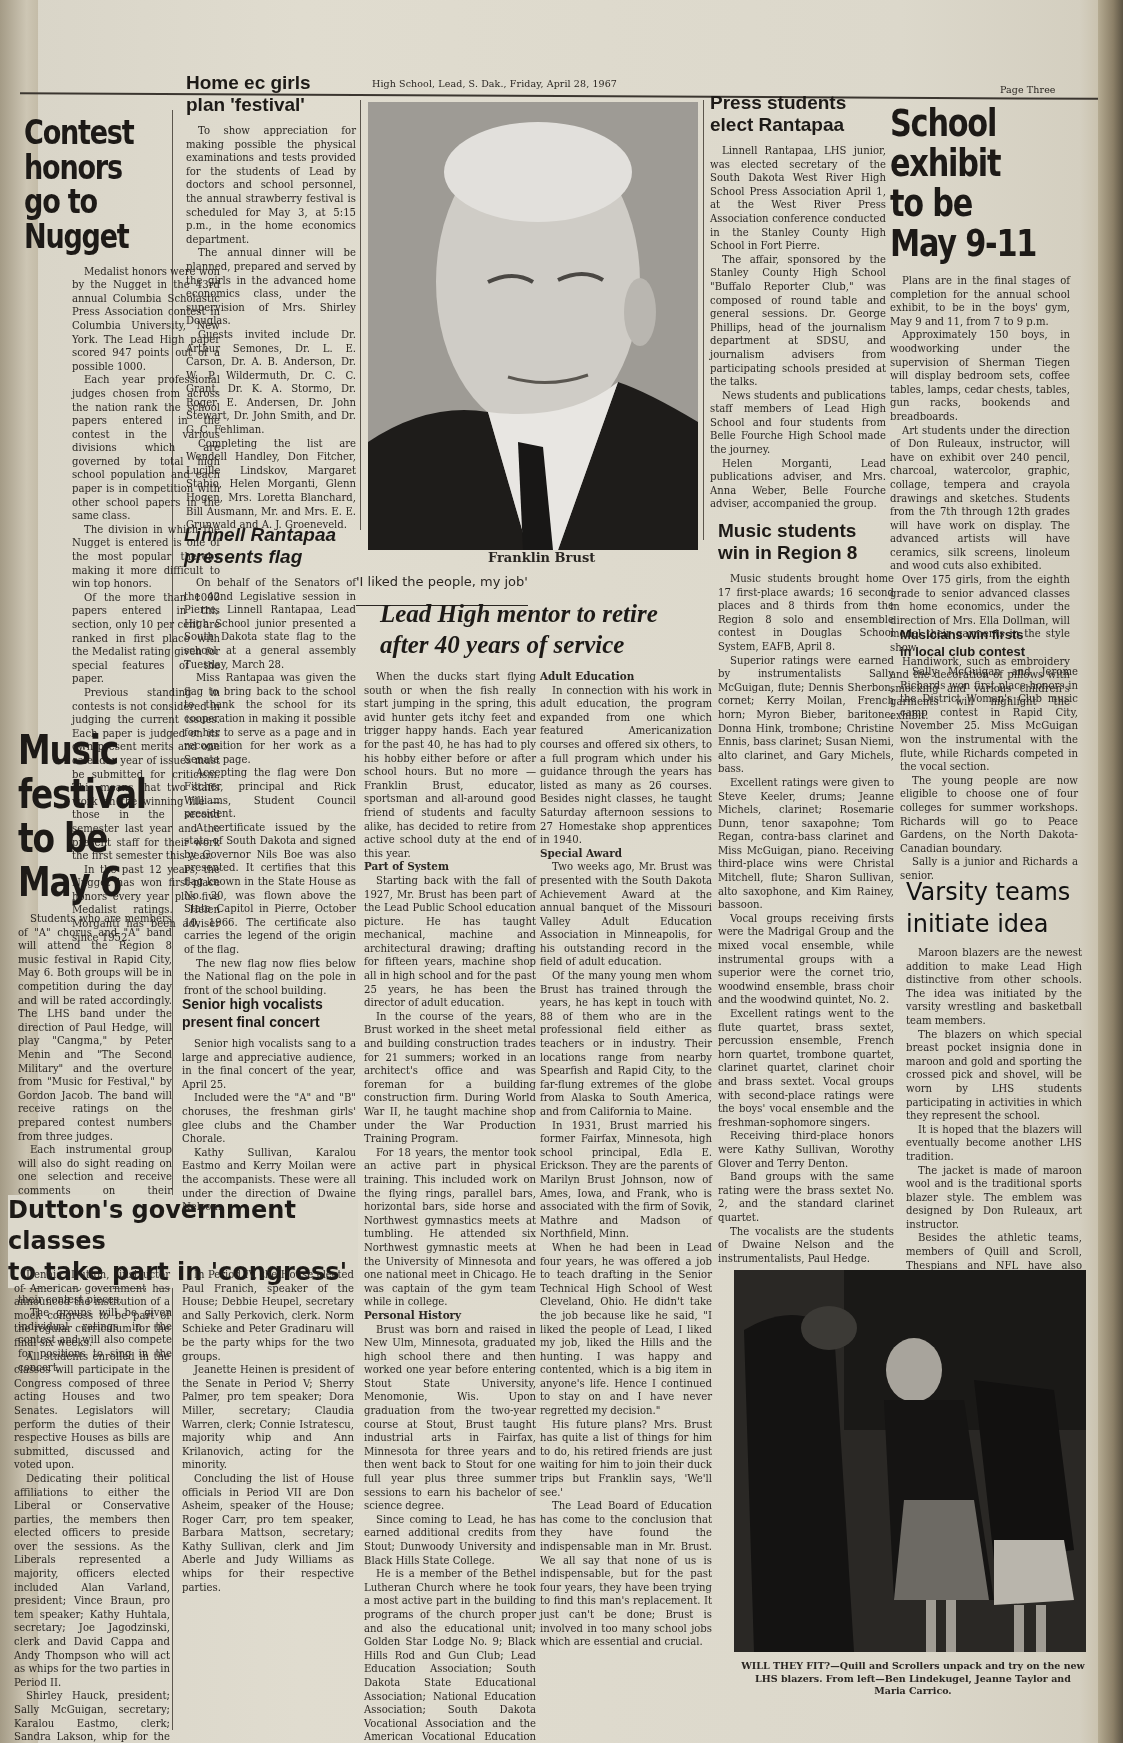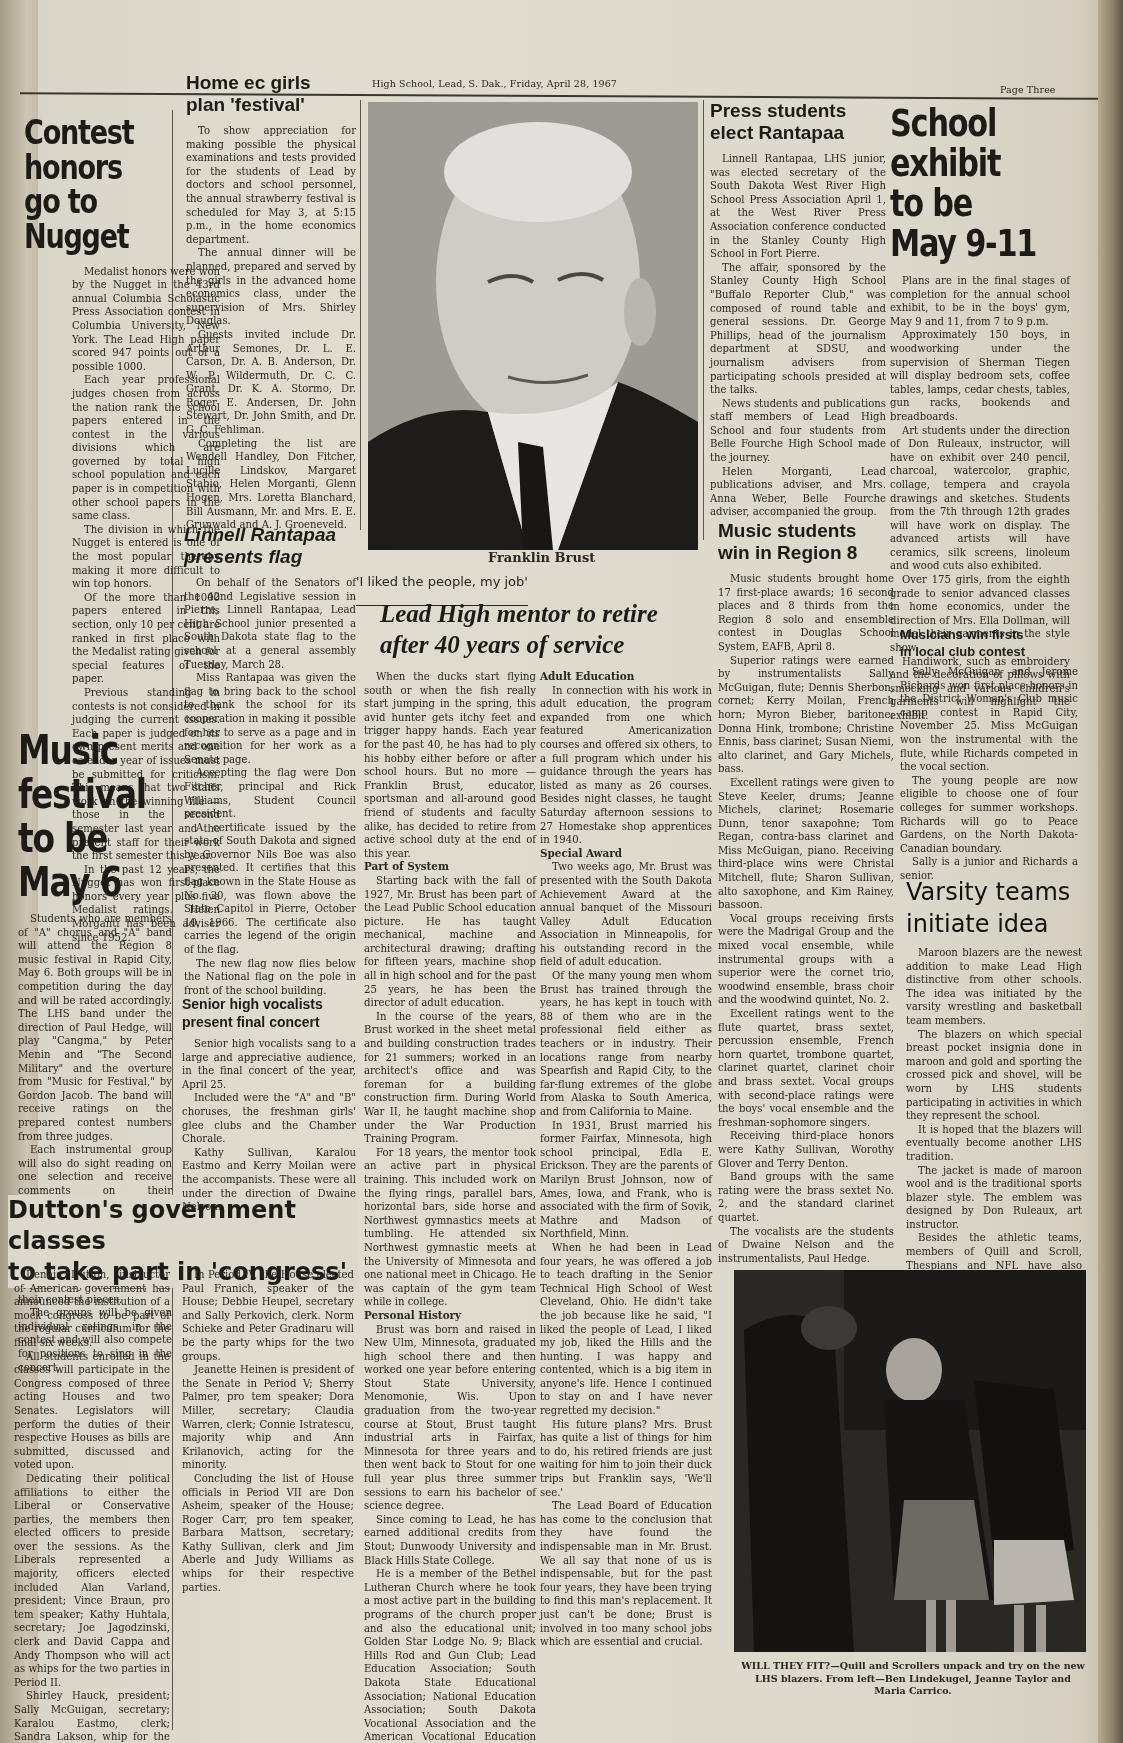--- a/index.html
+++ b/index.html
@@ -137,21 +137,21 @@
     <p>In connection with his work in adult education, the program expanded from one which featured Americanization courses and offered six others, to a full program which under his guidance through the years has listed as many as 26 courses. Besides night classes, he taught Saturday afternoon sessions to 27 Homestake shop apprentices in 1940.</p>
     <p class="sub">Special Award</p>
     <p>Two weeks ago, Mr. Brust was presented with the South Dakota Achievement Award at the annual banquet of the Missouri Valley Adult Education Association in Minneapolis, for his outstanding record in the field of adult education.</p>
     <p>Of the many young men whom Brust has trained through the years, he has kept in touch with 88 of them who are in the professional field either as teachers or in industry. Their locations range from nearby Spearfish and Rapid City, to the far-flung extremes of the globe from Alaska to South America, and from California to Maine.</p>
     <p>In 1931, Brust married his former Fairfax, Minnesota, high school principal, Edla E. Erickson. They are the parents of Marilyn Brust Johnson, now of Ames, Iowa, and Frank, who is associated with the firm of Sovik, Mathre and Madson of Northfield, Minn.</p>
     <p>When he had been in Lead four years, he was offered a job to teach drafting in the Senior Technical High School of West Cleveland, Ohio. He didn't take the job because like he said, "I liked the people of Lead, I liked my job, liked the Hills and the hunting. I was happy and contented, which is a big item in anyone's life. Hence I continued to stay on and I have never regretted my decision."</p>
     <p>His future plans? Mrs. Brust has quite a list of things for him to do, his retired friends are just waiting for him to join their duck trips but Franklin says, 'We'll see.'</p>
     <p>The Lead Board of Education has come to the conclusion that they have found the indispensable man in Mr. Brust. We all say that none of us is indispensable, but for the past four years, they have been trying to find this man's replacement. It just can't be done; Brust is involved in too many school jobs which are essential and crucial.</p>
   </div>
 
-  <div class="abs" style="left:710px;top:100px;width:176px;">
+  <div class="abs" style="left:710px;top:92px;width:176px;">
     <h2 class="hed" style="font-size:19px;line-height:22px;"><span>Press students</span><br><span>elect Rantapaa</span></h2>
     <div class="body" style="margin-top:8px;">
       <p>Linnell Rantapaa, LHS junior, was elected secretary of the South Dakota West River High School Press Association April 1, at the West River Press Association conference conducted in the Stanley County High School in Fort Pierre.</p>
       <p>The affair, sponsored by the Stanley County High School "Buffalo Reporter Club," was composed of round table and general sessions. Dr. George Phillips, head of the journalism department at SDSU, and journalism advisers from participating schools presided at the talks.</p>
       <p>News students and publications staff members of Lead High School and four students from Belle Fourche High School made the journey.</p>
       <p>Helen Morganti, Lead publications adviser, and Mrs. Anna Weber, Belle Fourche adviser, accompanied the group.</p>
     </div>
   </div>
 
   <div class="abs" style="left:718px;top:520px;width:176px;">

